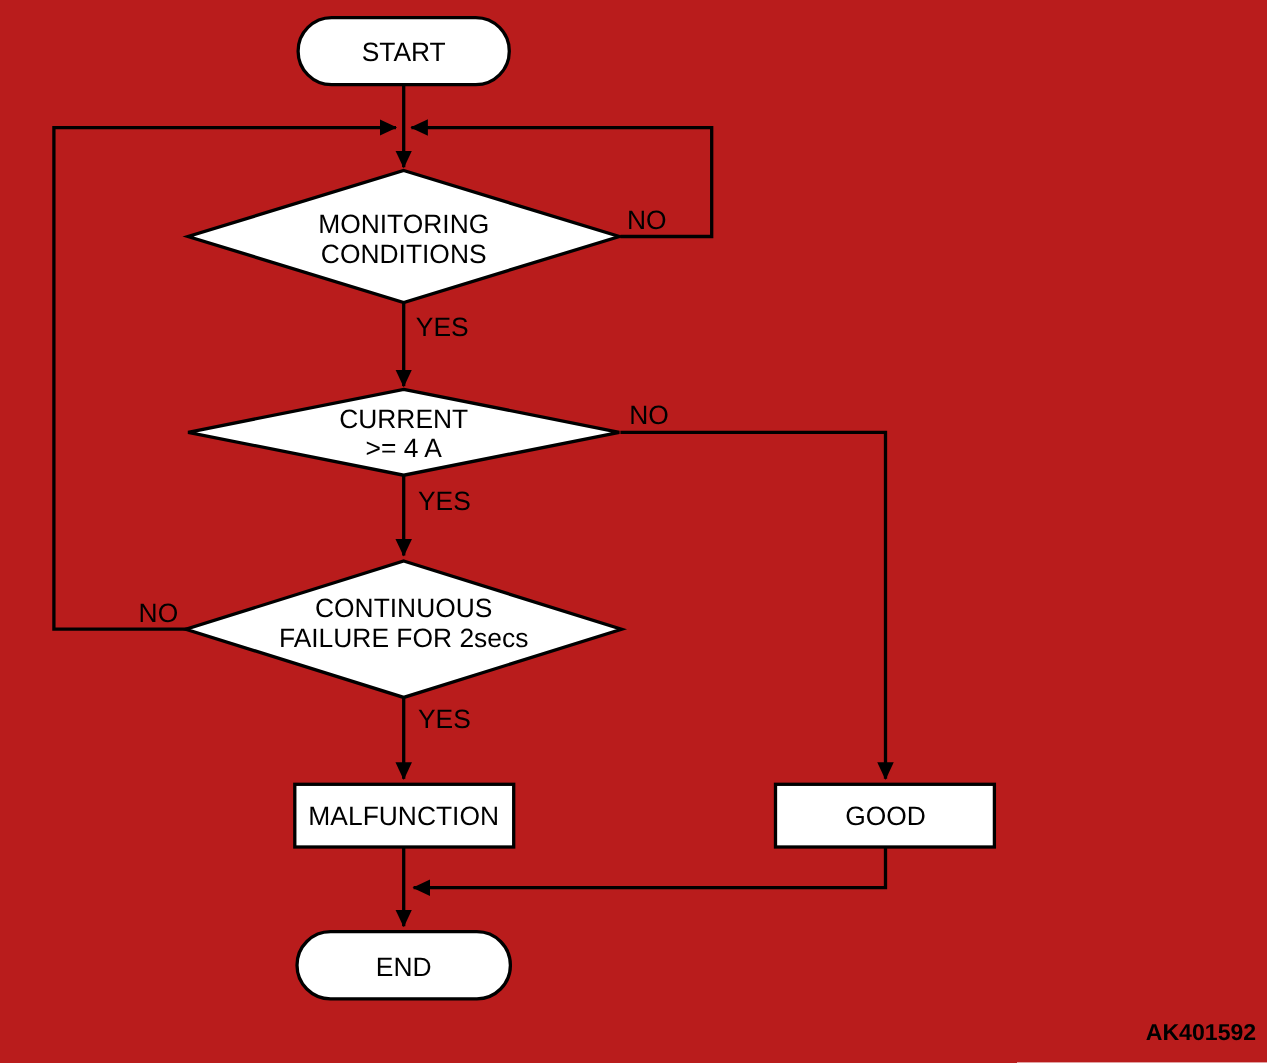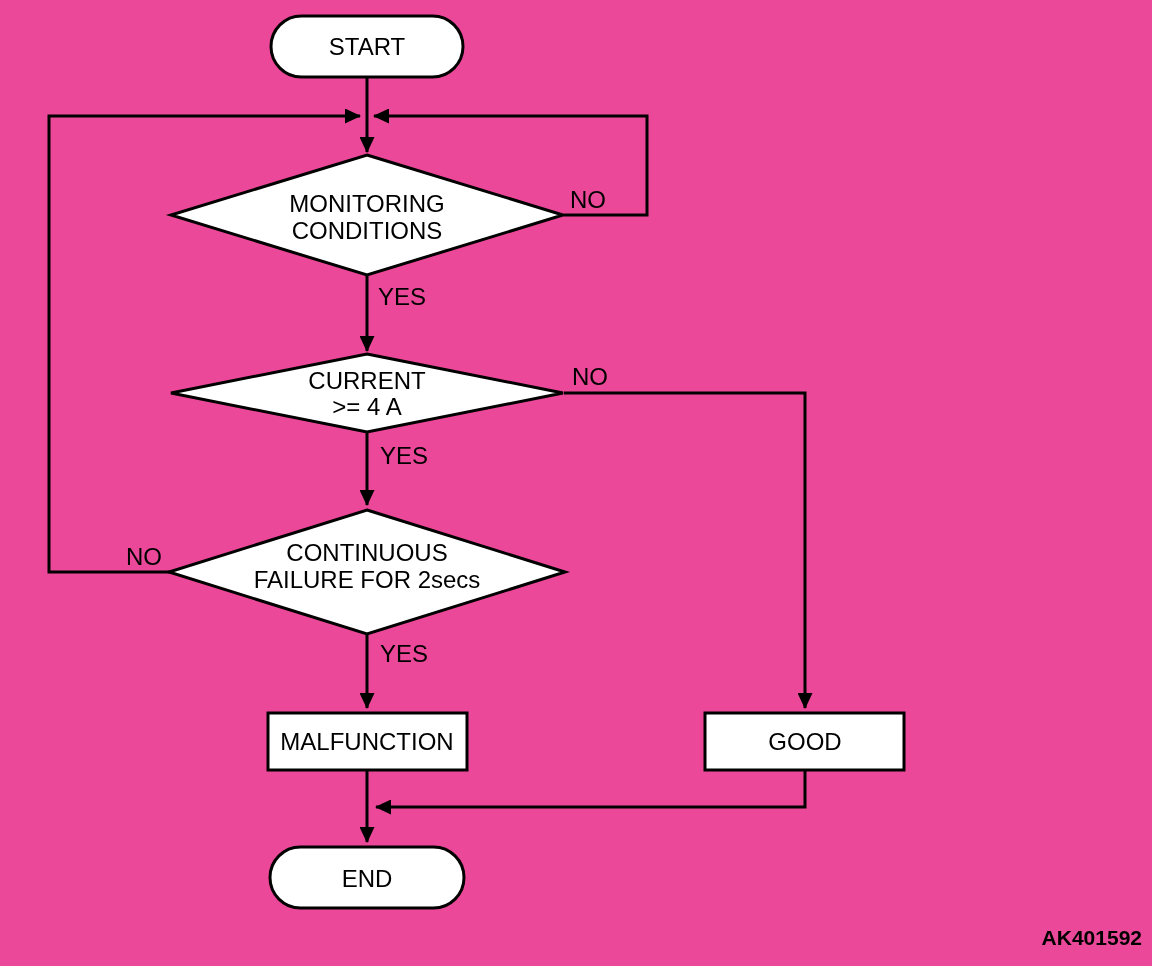--- a/index.html
+++ b/index.html
@@ -4,21 +4,21 @@
 <style>
   html, body {
     margin: 0;
     padding: 0;
     background: #ffffff;
   }
   .page {
     position: relative;
     width: 1152px;
     height: 966px;
-    background: #ec4899;
+    background: #b91c1c;
     font-family: "Liberation Sans", sans-serif;
   }
   svg text {
     font-family: "Liberation Sans", sans-serif;
     font-size: 24px;
     fill: #000000;
   }
   svg .figure-id {
     font-size: 21px;
     font-weight: bold;

